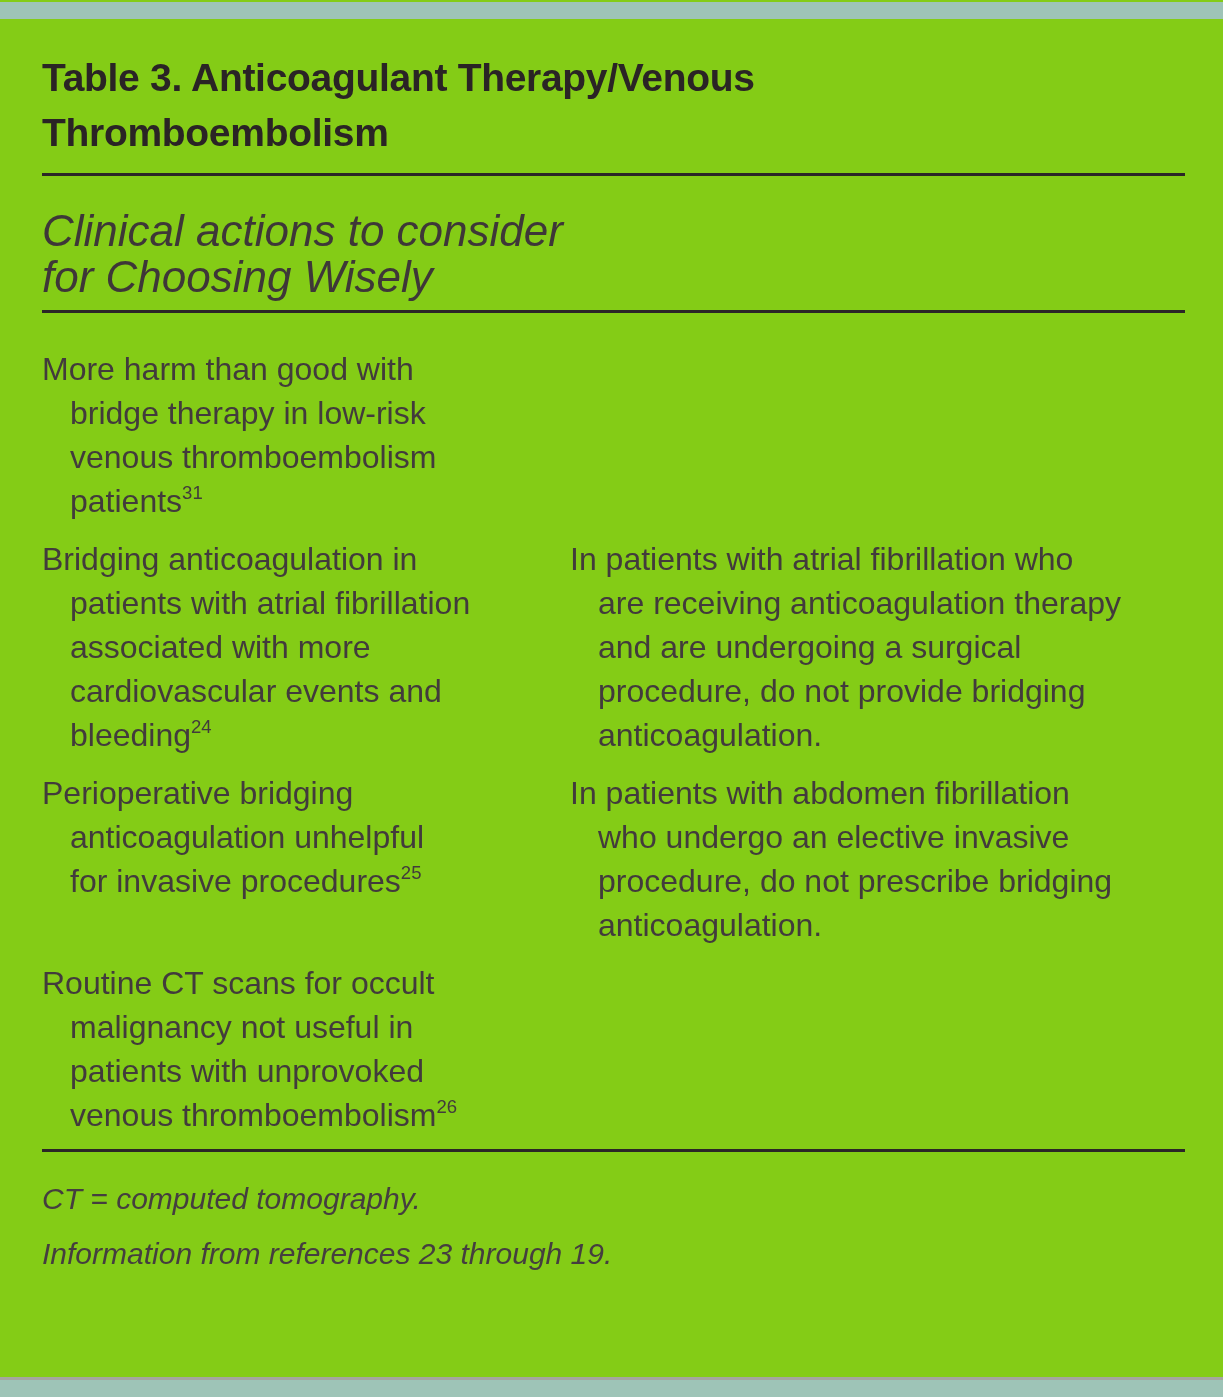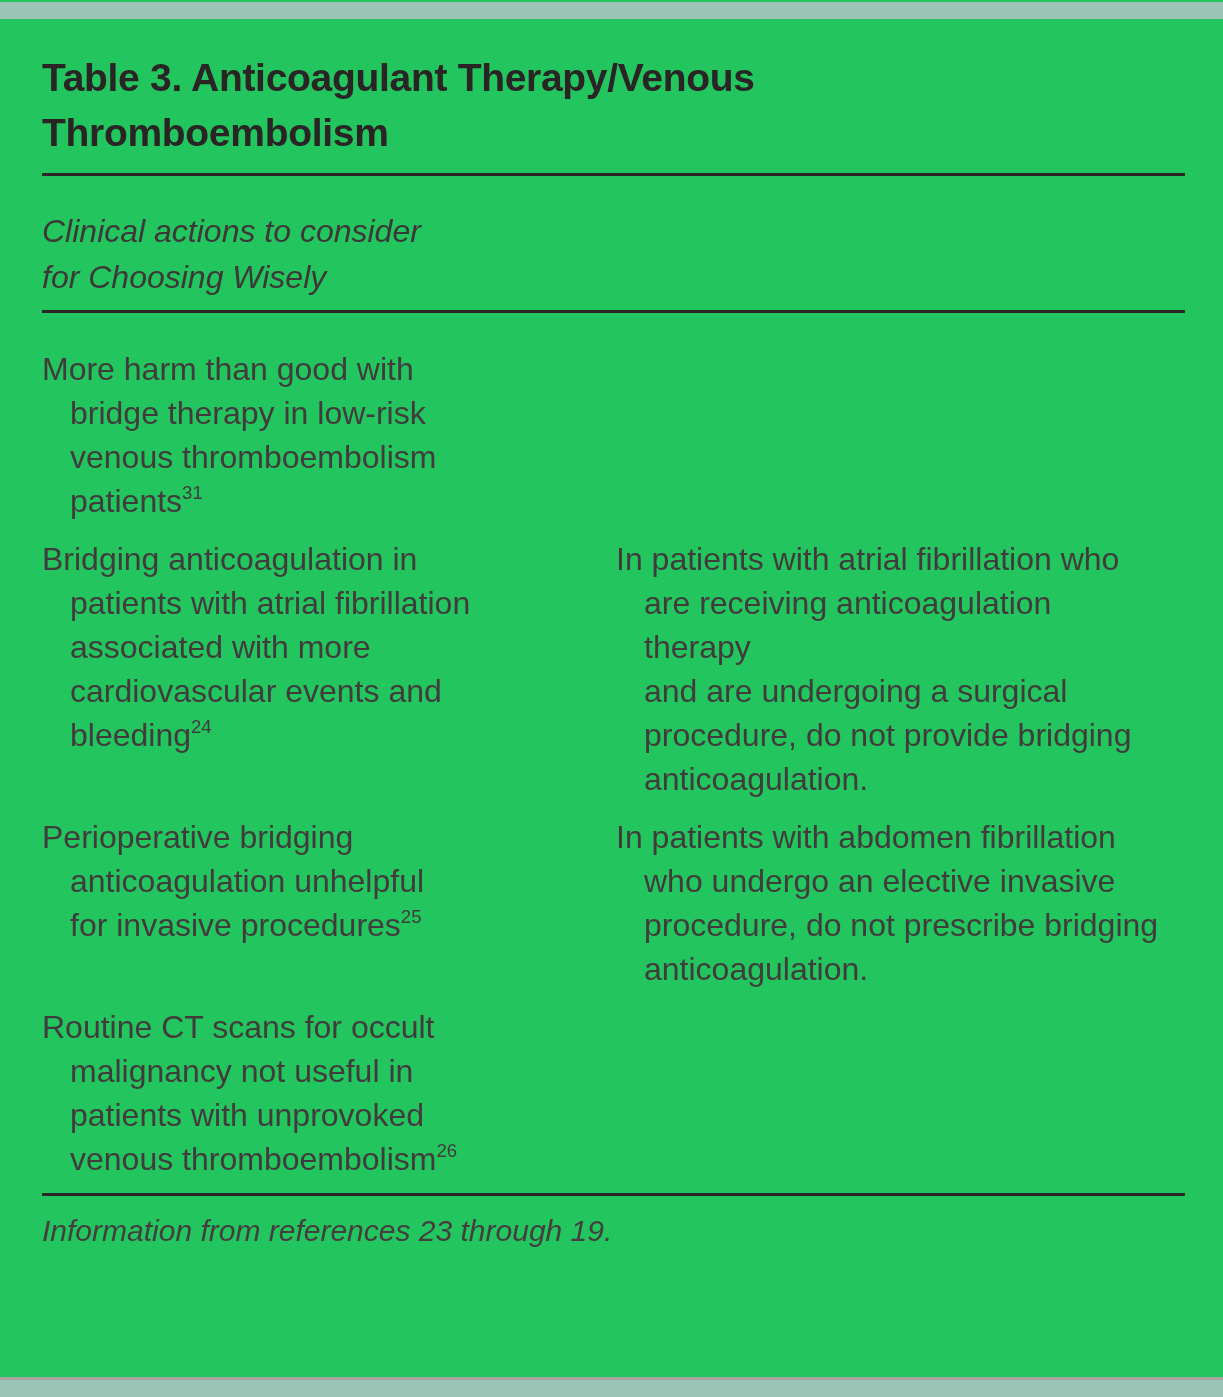--- a/index.html
+++ b/index.html
@@ -4,21 +4,21 @@
 <style>
   html, body {
     margin: 0;
     padding: 0;
     background: #ffffff;
   }
   .page {
     position: relative;
     width: 1223px;
     height: 1397px;
-    background: #22c55e;
+    background: #84cc16;
     font-family: "Liberation Sans", sans-serif;
     color: #423b3c;
     overflow: hidden;
   }
   .accent-bar {
     position: absolute;
     left: 0;
     right: 0;
     height: 17px;
     background: #9ec4b7;
@@ -51,31 +51,30 @@
     display: grid;
     grid-template-columns: 528px 1fr;
     column-gap: 0;
   }
   .thead {
     padding: 32px 0 10px 0;
     align-items: end;
   }
   .th {
     font-style: italic;
-    font-size: 32px;
+    font-size: 44px;
     line-height: 46px;
     white-space: pre-line;
     color: #3e3738;
   }
   .tbody {
     padding: 34px 0 4px 0;
   }
   .trow {
     margin-bottom: 14px;
-    gap: 46px;
   }
   .trow:last-child {
     margin-bottom: 8px;
   }
   .cell {
     font-size: 32px;
     line-height: 44px;
     white-space: pre-line;
     padding-left: 28px;
     text-indent: -28px;
@@ -153,17 +152,18 @@
         <div class="cell"><span>Routine CT scans for occult
 malignancy not useful in
 patients with unprovoked
 venous thromboembolism</span><sup>26</sup></div>
       </div>
 
     </div>
 
     <div class="rule above-footnotes"></div>
 
+    <p class="footnote first">CT = computed tomography.</p>
     <p class="footnote second">Information from references 23 through 19.</p>
   </div>
 
   <div class="accent-bar bottom"></div>
 </div>
 
 </body></html>

